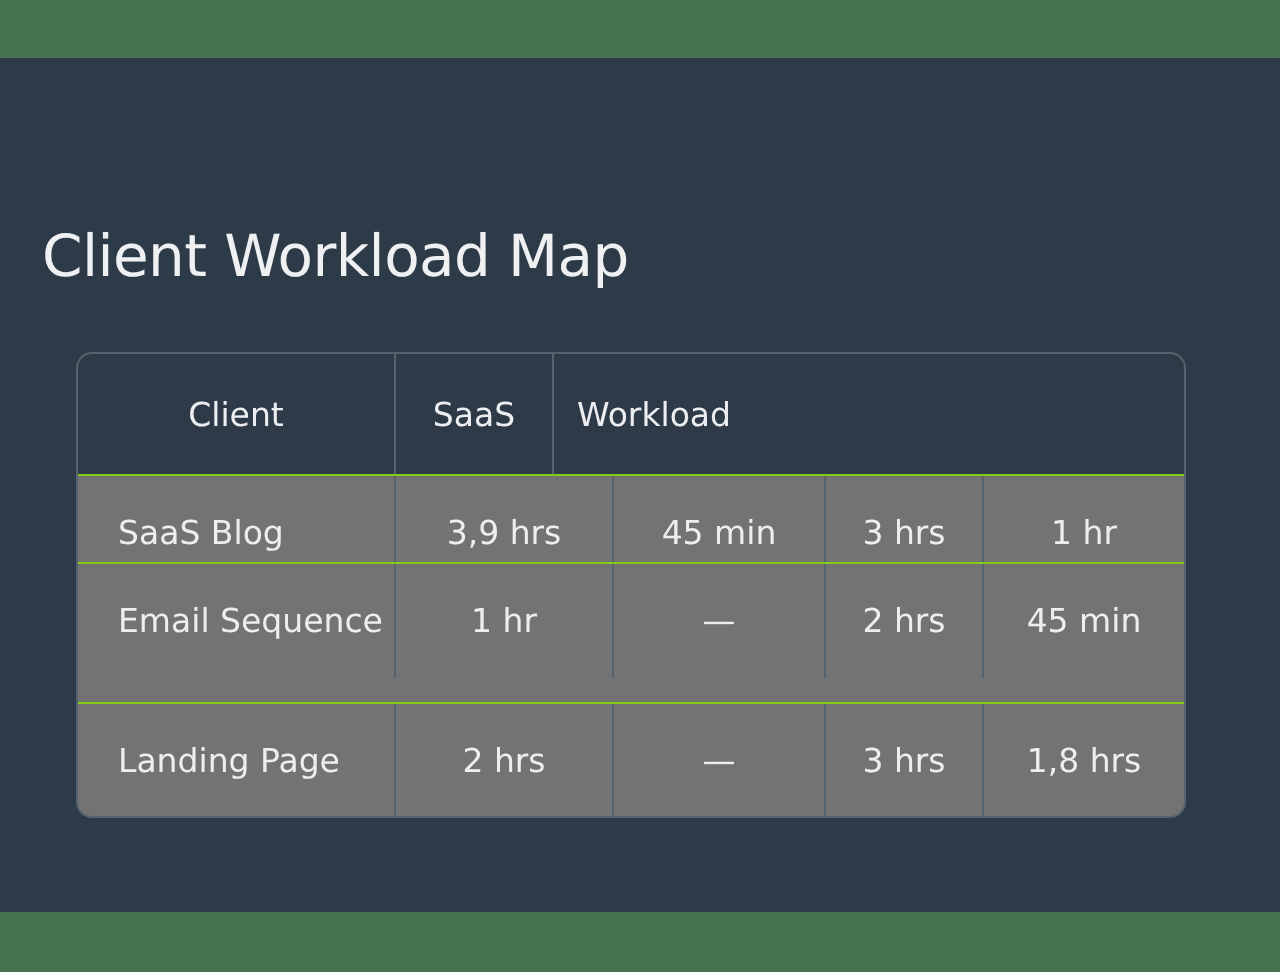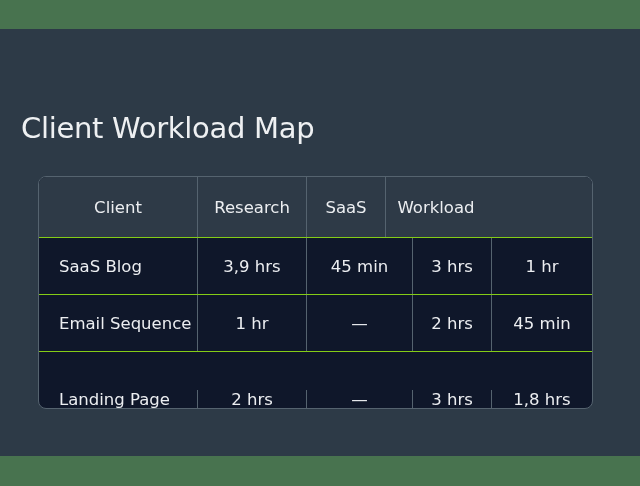--- a/index.html
+++ b/index.html
@@ -2,62 +2,61 @@
 <html><head>
 <meta charset="utf-8">
 <style>
   html, body { margin:0; padding:0; }
   body { width:640px; height:486px; background:#48734f; position:relative; overflow:hidden;
          font-family:"DejaVu Sans", sans-serif; }
   .panel { position:absolute; left:0; top:29px; width:640px; height:427px; background:#2d3a47; }
   .title { position:absolute; left:0; width:606px; top:82px; text-align:left; color:#eef0f2;
            font-size:29px; font-weight:normal; letter-spacing:-0.3px;margin-left:21px; }
   .table { position:absolute; left:38px; top:147px; width:555px; height:233px;
-           border:1px solid #55636f; border-radius:8px; overflow:hidden; background:#0f172a;
+           border:1px solid #55636f; border-radius:8px; overflow:hidden; background:#737373;
            box-sizing:border-box; }
   .row { position:absolute; left:0; width:100%; display:flex; }
   .row.head { top:0; height:61px; background:#2e3a47; }
   .row .cell { box-sizing:border-box; border-right:1px solid #55636f; display:flex;
                align-items:center; justify-content:center; color:#eceef1; font-size:16.5px; }
   .row .cell:last-child { border-right:none; }
   .row.body { border-top:1px solid #84cc16; height:57px; }
   .row.body .cell.first { justify-content:flex-start; padding-left:20px; }
   .c0 { width:159px; } .c1 { width:109px; } .c2 { width:106px; } .c3 { width:79px; } .c4 { width:100px; }
 </style>
 </head>
 <body>
 
 <div class="panel">
   <div class="title">Client Workload Map</div>
 
   <div class="table">
     <div class="row head" style="top:0;">
       <div class="cell c0">Client</div>
-      <div class="cell c1">Research</div>
       <div class="cell c3">SaaS</div>
       <div class="cell c4">Workload</div>
     </div>
 
     <div class="row body" style="top:60px;">
       <div class="cell c0 first">SaaS Blog</div>
       <div class="cell c1">3,9 hrs</div>
       <div class="cell c2">45 min</div>
       <div class="cell c3">3 hrs</div>
       <div class="cell c4">1 hr</div>
     </div>
 
-    <div class="row body" style="top:117px;">
+    <div class="row body" style="top:104px;">
       <div class="cell c0 first">Email Sequence</div>
       <div class="cell c1">1 hr</div>
       <div class="cell c2">—</div>
       <div class="cell c3">2 hrs</div>
       <div class="cell c4">45 min</div>
     </div>
 
-    <div class="row body" style="top:174px;align-items:flex-end;">
+    <div class="row body" style="top:174px;">
       <div class="cell c0 first">Landing Page</div>
       <div class="cell c1">2 hrs</div>
       <div class="cell c2">—</div>
       <div class="cell c3">3 hrs</div>
       <div class="cell c4">1,8 hrs</div>
     </div>
   </div>
 </div>
 
 </body></html>

